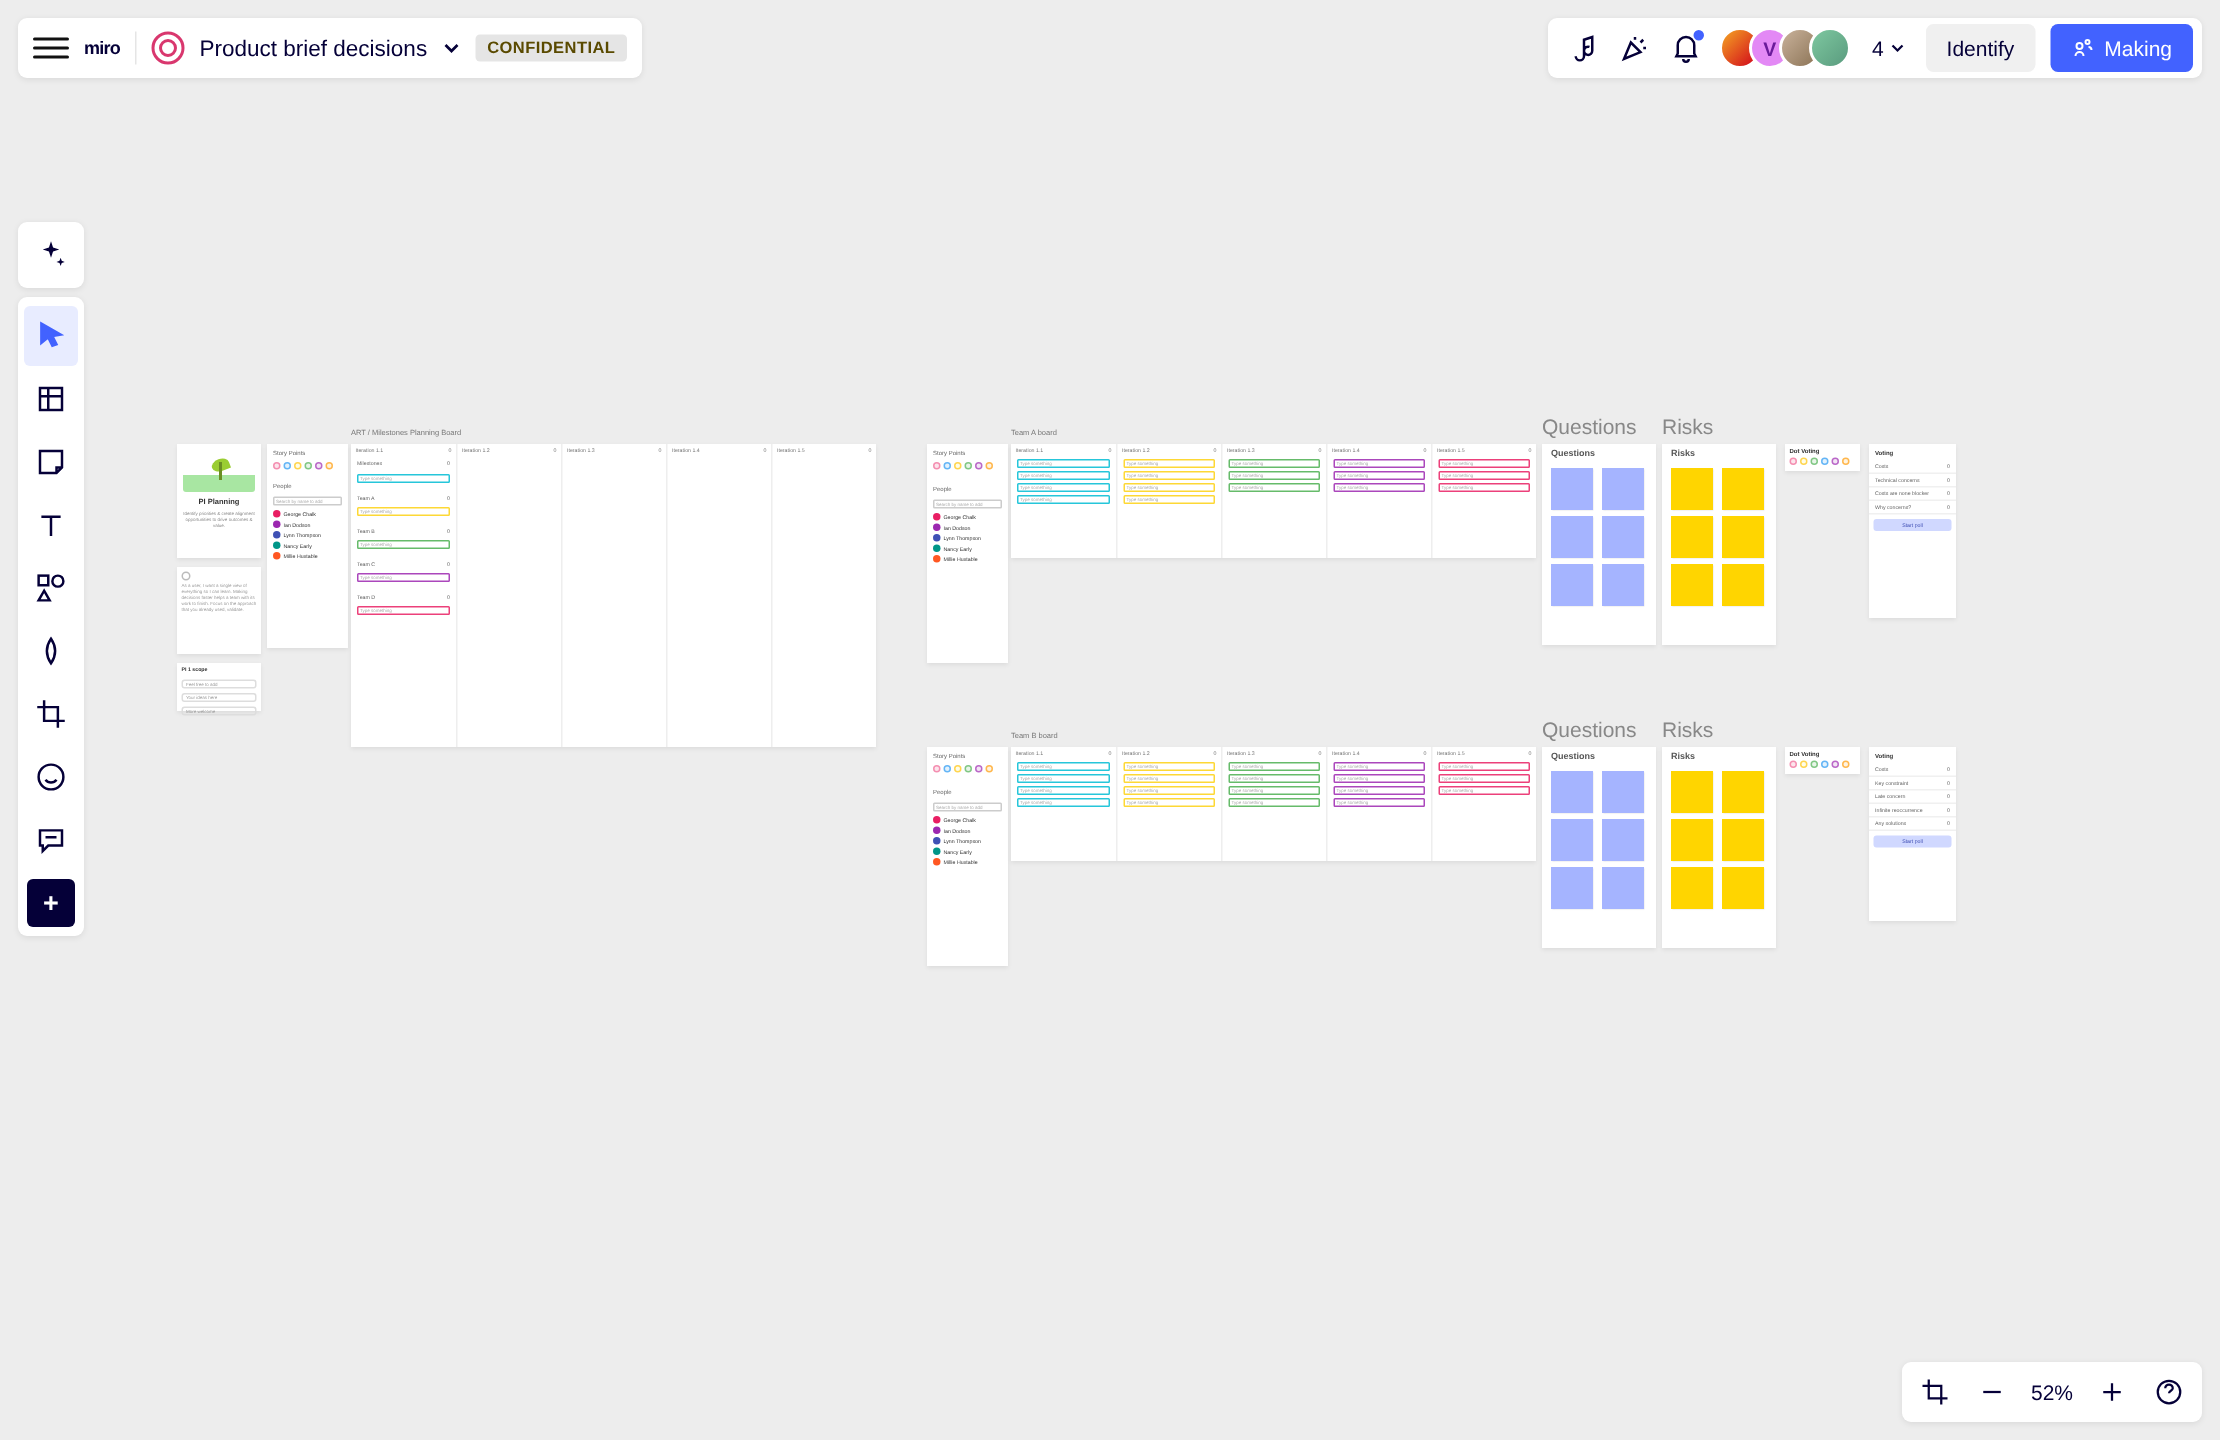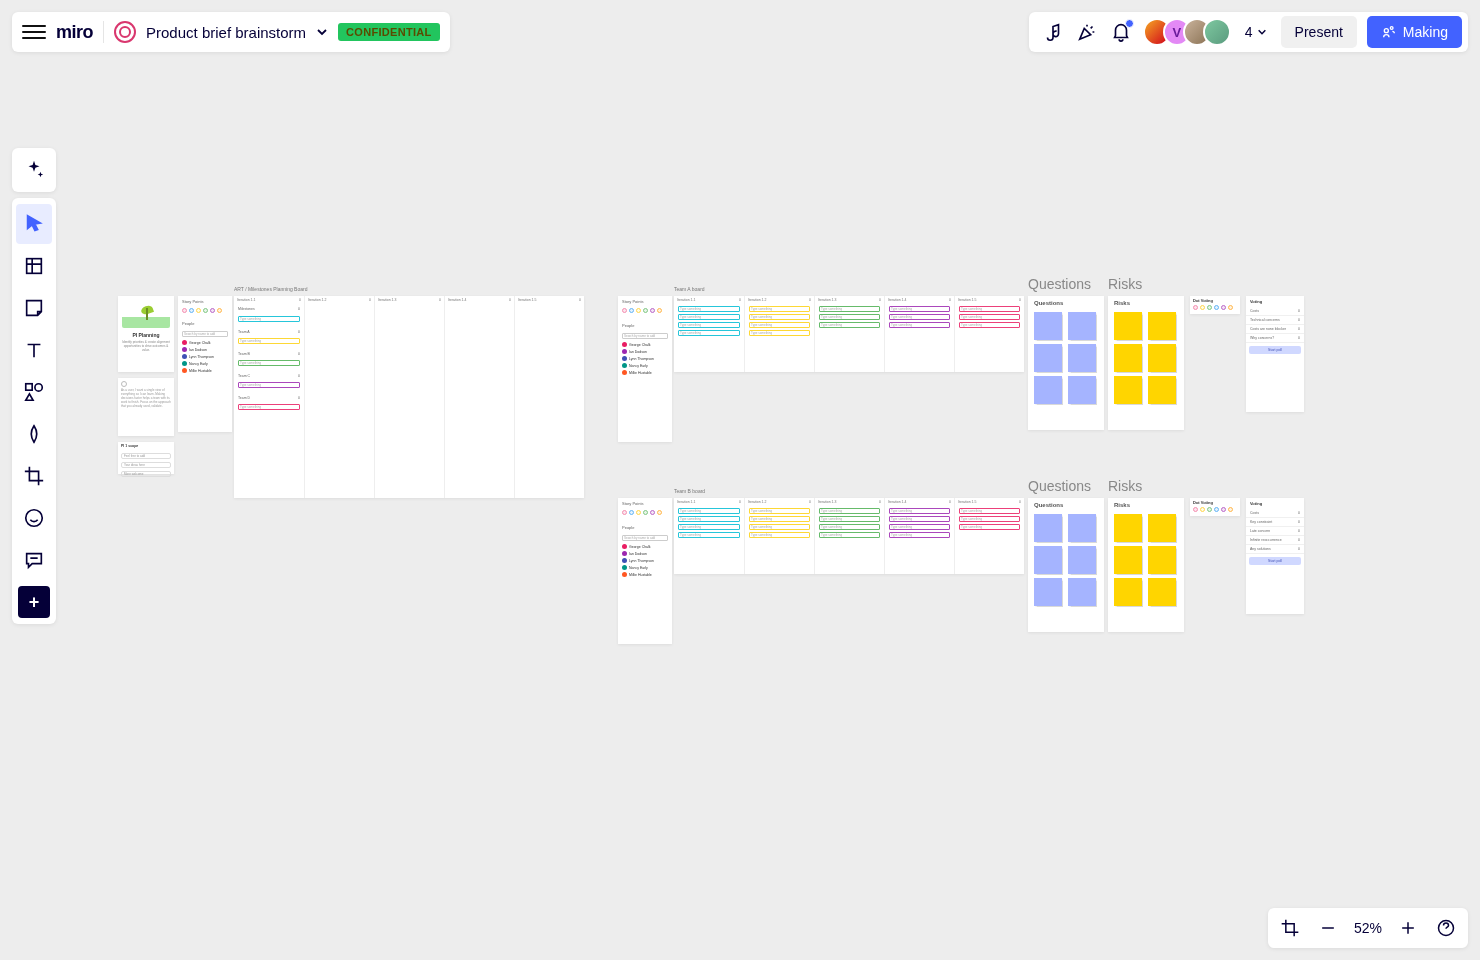--- a/index.html
+++ b/index.html
@@ -28,28 +28,28 @@
   border-radius: 6px;
   height: 40px;
   display: flex;
   align-items: center;
   padding: 0 10px;
   box-shadow: 0 1px 4px rgba(0,0,0,0.08);
   gap: 10px;
 }
 .menu-btn { width: 24px; height: 24px; display:flex; flex-direction:column; justify-content:center; gap:4px; cursor:pointer;}
 .menu-btn span { height:2px; background:#111; border-radius:1px; }
-.logo { font-weight: 800; letter-spacing: -0.5px; font-size: 18px; color:#050038; }
+.logo { font-weight: 800; letter-spacing: -0.5px; font-size: 12px; color:#050038; }
 .divider { width:1px; height:22px; background:#e5e5e5; }
 .board-icon { width:22px; height:22px; border-radius:50%; border:2px solid #d9376e; position:relative; display:flex; align-items:center; justify-content:center;}
 .board-icon::after { content:''; width:8px; height:8px; border-radius:50%; border:2px solid #d9376e;}
 .board-title { font-size:15px; color:#050038; font-weight:500; }
 .chev { width:12px;height:12px; }
 .chev svg { display:block; }
-.badge-conf { background:#22c55e; color:#5a4a00; font-size:11px; font-weight:700; padding:3px 8px; border-radius:3px; letter-spacing:0.3px;}
+.badge-conf { background:#e5e5e5; color:#5a4a00; font-size:11px; font-weight:700; padding:3px 8px; border-radius:3px; letter-spacing:0.3px;}
 .topbar-right {
   background:#fff;
   border-radius:6px;
   height:40px;
   display:flex;
   align-items:center;
   padding:0 6px 0 12px;
   box-shadow:0 1px 4px rgba(0,0,0,0.08);
   gap:10px;
 }
@@ -168,21 +168,21 @@
 <div class="topbar">
   <div class="topbar-left">
     <div class="menu-btn">
         <span></span>
         <span></span>
         <span></span>
       </div>
     <div class="logo">miro</div>
     <div class="divider"></div>
     <div class="board-icon"></div>
-    <div class="board-title">Product brief brainstorm</div>
+    <div class="board-title">Product brief decisions</div>
     <div class="chev">
         <svg viewBox="0 0 12 12">
           <path d="M2 4l4 4 4-4" stroke="#050038" fill="none" stroke-width="1.8"></path>
         </svg>
       </div>
     <div class="badge-conf">CONFIDENTIAL</div>
   </div>
   <div class="topbar-right">
     <div class="tr-icon">
         <svg viewBox="0 0 24 24">
@@ -204,21 +204,21 @@
       <div class="avatar c2">V</div>
       <div class="avatar c3"></div>
       <div class="avatar c4"></div>
     </div>
     <div class="count-pill">
       <span>4</span>
       <svg width="10" height="10" viewBox="0 0 12 12">
           <path d="M2 4l4 4 4-4" stroke="#050038" fill="none" stroke-width="1.8"></path>
         </svg>
     </div>
-    <button class="btn btn-present">Present</button>
+    <button class="btn btn-present">Identify</button>
     <button class="btn btn-share">
       <svg width="16" height="16" viewBox="0 0 24 24" fill="none" stroke="#fff" stroke-width="2">
           <circle cx="8" cy="10" r="3"></circle>
           <path d="M4 20c0-2.2 1.8-4 4-4s4 1.8 4 4M16 8a2 2 0 100-4 2 2 0 000 4zM20 14c0-1.7-1.3-3-3-3"></path>
         </svg>
       <span>Making</span>
     </button>
   </div>
 </div>
 

